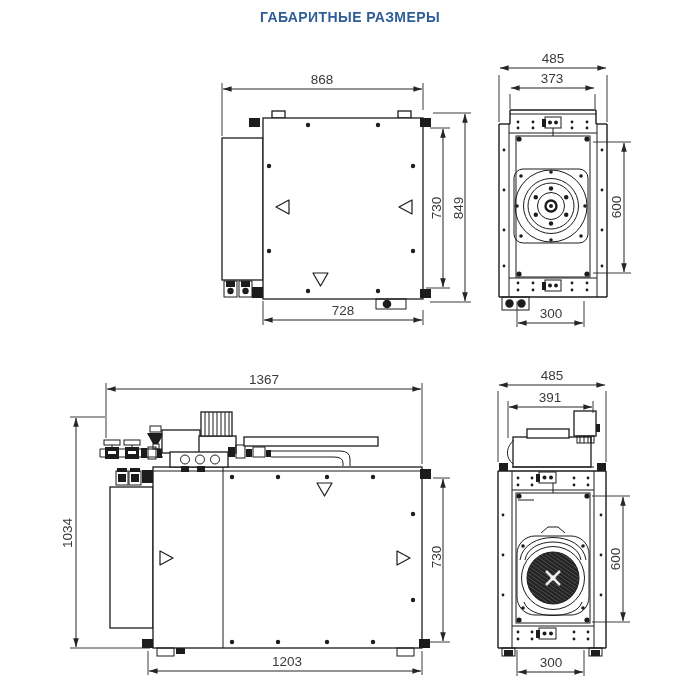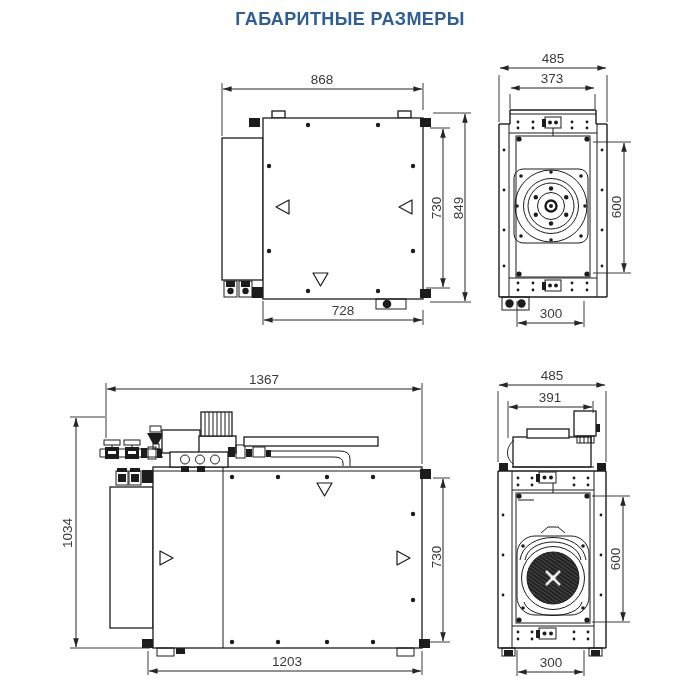--- a/index.html
+++ b/index.html
@@ -1,18 +1,18 @@
 <!DOCTYPE html>
 <html><head>
 <meta charset="utf-8">
 <style>
   html,body{margin:0;padding:0;background:#fff;width:700px;height:700px;overflow:hidden;}
   .page{position:relative;width:700px;height:700px;background:#fff;font-family:"Liberation Sans",sans-serif;}
   .title{position:absolute;top:9px;left:0;width:100%;text-align:center;
-         font-size:18px;font-weight:700;letter-spacing:.4px;color:#2f5e97;}
+         font-size:14px;font-weight:700;letter-spacing:.4px;color:#2f5e97;}
   svg{position:absolute;top:0;left:0;}
   .o{fill:none;stroke:#1c1c1c;stroke-width:1.4;}
   .t{fill:none;stroke:#1c1c1c;stroke-width:1;}
   .w{fill:#fff;stroke:#1c1c1c;stroke-width:1.3;}
   .f{fill:#1c1c1c;stroke:none;}
   .wf{fill:#fff;stroke:none;}
   .tri{fill:#fff;stroke:#1c1c1c;stroke-width:1.2;stroke-linejoin:round;}
   .dim{fill:none;stroke:#262626;stroke-width:1;}
   .ext{fill:none;stroke:#262626;stroke-width:.9;}
   text.dl{font-family:"Liberation Sans",sans-serif;font-size:13.5px;fill:#3a3a3a;}

